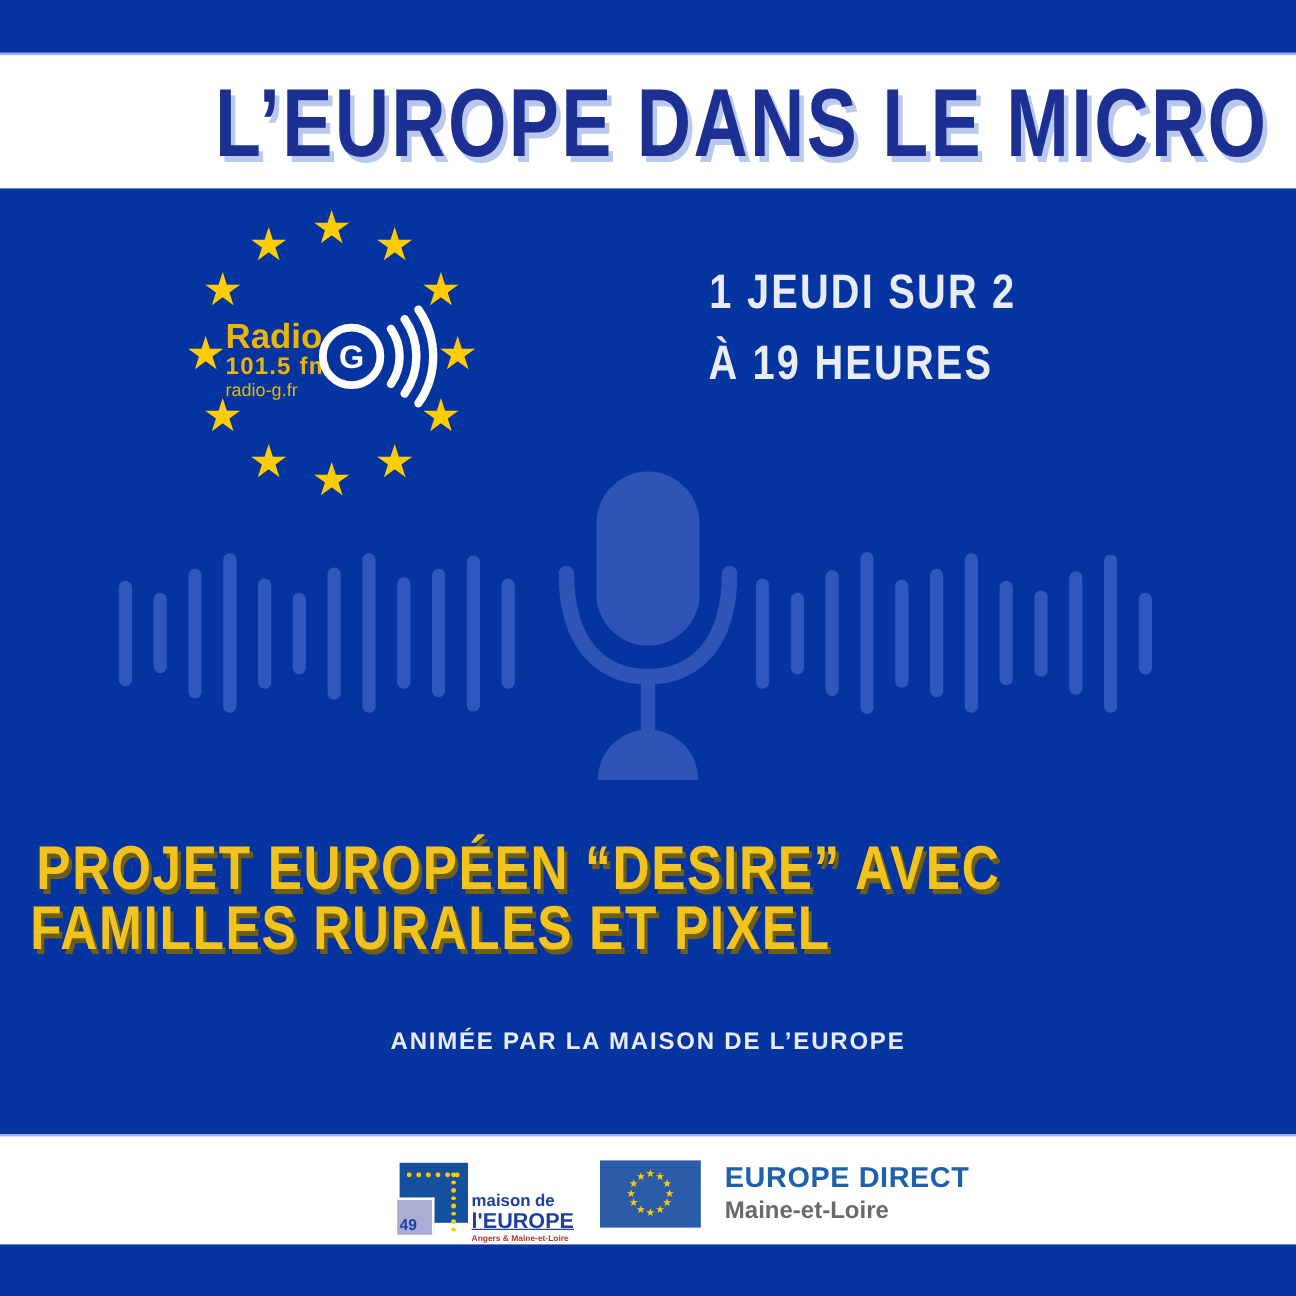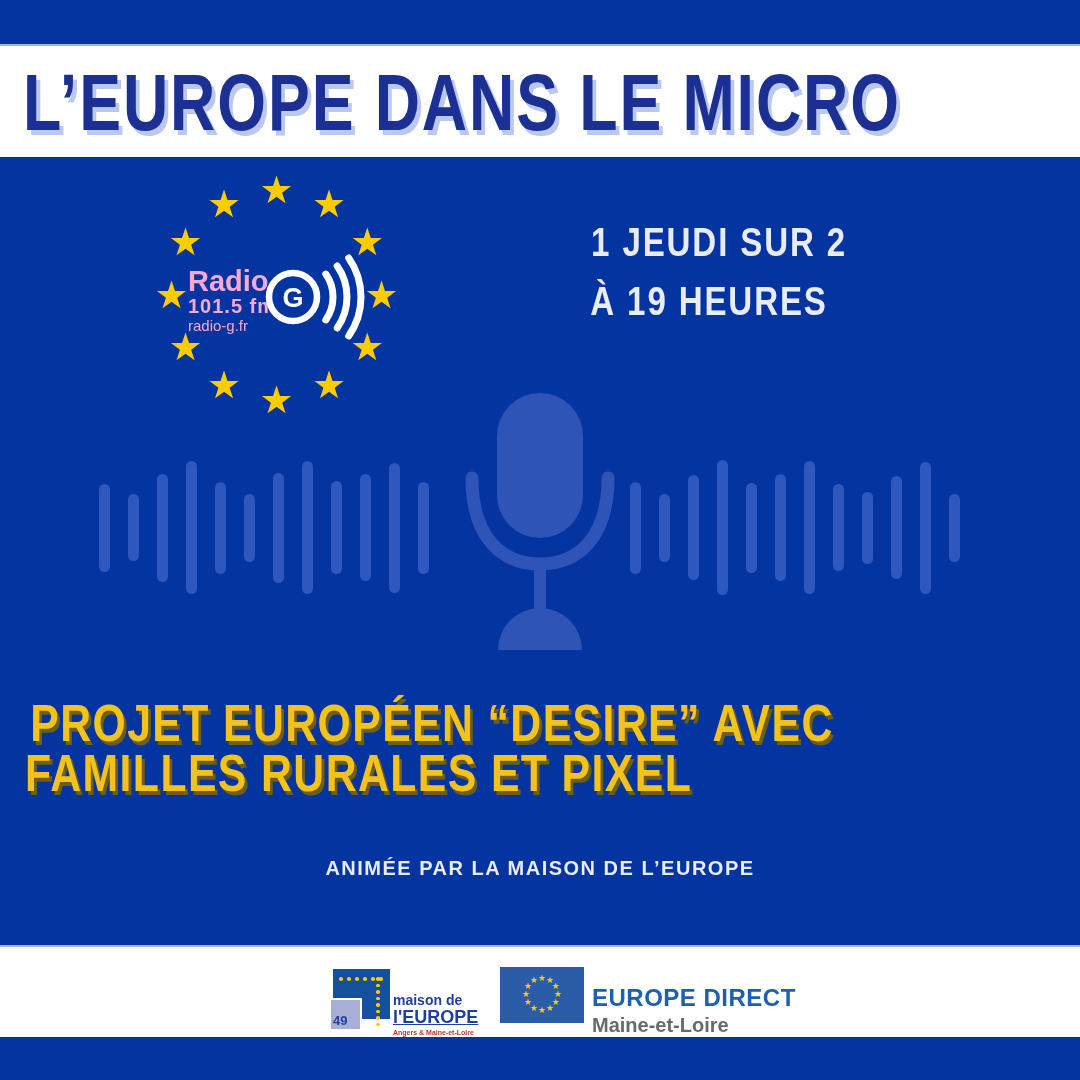--- a/index.html
+++ b/index.html
@@ -11,36 +11,36 @@
     overflow:hidden;
     font-family:"Liberation Sans",sans-serif;
   }
   
   .band{
     position:absolute;left:0;right:0;
     background:var(--white,#ffffff);
     border-top:2px solid var(--band-divider,#9fb2e0);
     box-sizing:border-box;
   }
-  .title-band{top:44px;height:113px;display:flex;align-items:center;justify-content:flex-start;}
+  .title-band{top:44px;height:113px;display:flex;align-items:center;justify-content:flex-end;}
   .main-heading{
     display:inline-block;
     font-size:66px;font-weight:bold;letter-spacing:2px;
     color:var(--title-blue,#1c2f92);
     text-shadow:4px 4px 0 var(--title-shadow,#b9c8ec);
     transform:scale(0.95,1.22);
     white-space:nowrap;
   }
   
   .radio-logo{position:absolute;left:146px;top:166px;width:261px;height:261px;}
   .ring-star{
     position:absolute;color:var(--star-yellow,#ffcc00);
     transform:translate(-50%,-54%);line-height:1;
   }
-  .radio-text{position:absolute;left:42px;top:100px;color:#f9a8d4;}
+  .radio-text{position:absolute;left:42px;top:100px;color:#eab308;}
   .radio-name{font-size:29px;font-weight:bold;line-height:30px;}
   .radio-freq{font-size:20px;font-weight:bold;line-height:21px;letter-spacing:1px;}
   .radio-url{font-size:15px;font-weight:normal;line-height:18px;}
   .g-emblem{position:absolute;left:115px;top:71px;}
   .g-emblem text{
     font-family:"Liberation Sans",sans-serif;font-weight:bold;font-size:27px;fill:#fff;
   }
   
   .schedule{
     position:absolute;left:580px;top:222px;width:360px;
@@ -95,21 +95,21 @@
     background:var(--maison-lavender,#a9aed6);
     border-top:2px solid #fff;border-right:2px solid #fff;box-sizing:border-box;
   }
   .m-dept{position:absolute;left:2px;bottom:1px;font-size:13px;font-weight:bold;color:var(--maison-text-blue,#1d3f9f);}
   .m-text{position:absolute;left:60px;top:24px;white-space:nowrap;}
   .m-line1{font-size:14px;color:var(--maison-text-blue,#1d3f9f);line-height:15px;font-weight:bold;}
   .m-line2{font-size:18px;font-weight:bold;color:var(--maison-text-blue,#1d3f9f);line-height:18px;text-decoration:underline;}
   .m-line3{font-size:7px;color:var(--maison-red,#b5382a);line-height:9px;margin-top:2px;font-weight:bold;}
   .ed-logo{position:absolute;left:500px;top:20px;}
   .ed-flag{position:absolute;left:0;top:0;width:84px;height:56px;background:var(--ed-flag-blue,#2a5ca8);}
-  .ed-text{position:absolute;left:92px;top:2px;white-space:nowrap;margin-top:16px;}
+  .ed-text{position:absolute;left:104px;top:2px;white-space:nowrap;}
   .ed-line1{font-size:24px;font-weight:bold;color:var(--ed-blue,#1d60ae);line-height:25px;letter-spacing:0.5px;}
   .ed-line2{font-size:20px;font-weight:bold;color:var(--ed-gray,#686a6d);line-height:22px;margin-top:4px;}
 </style>
 </head>
 <body>
 
 <div class="poster">
 
   <div class="band title-band">
     <h1 class="main-heading" style="margin:0;">L’EUROPE DANS LE MICRO</h1>

